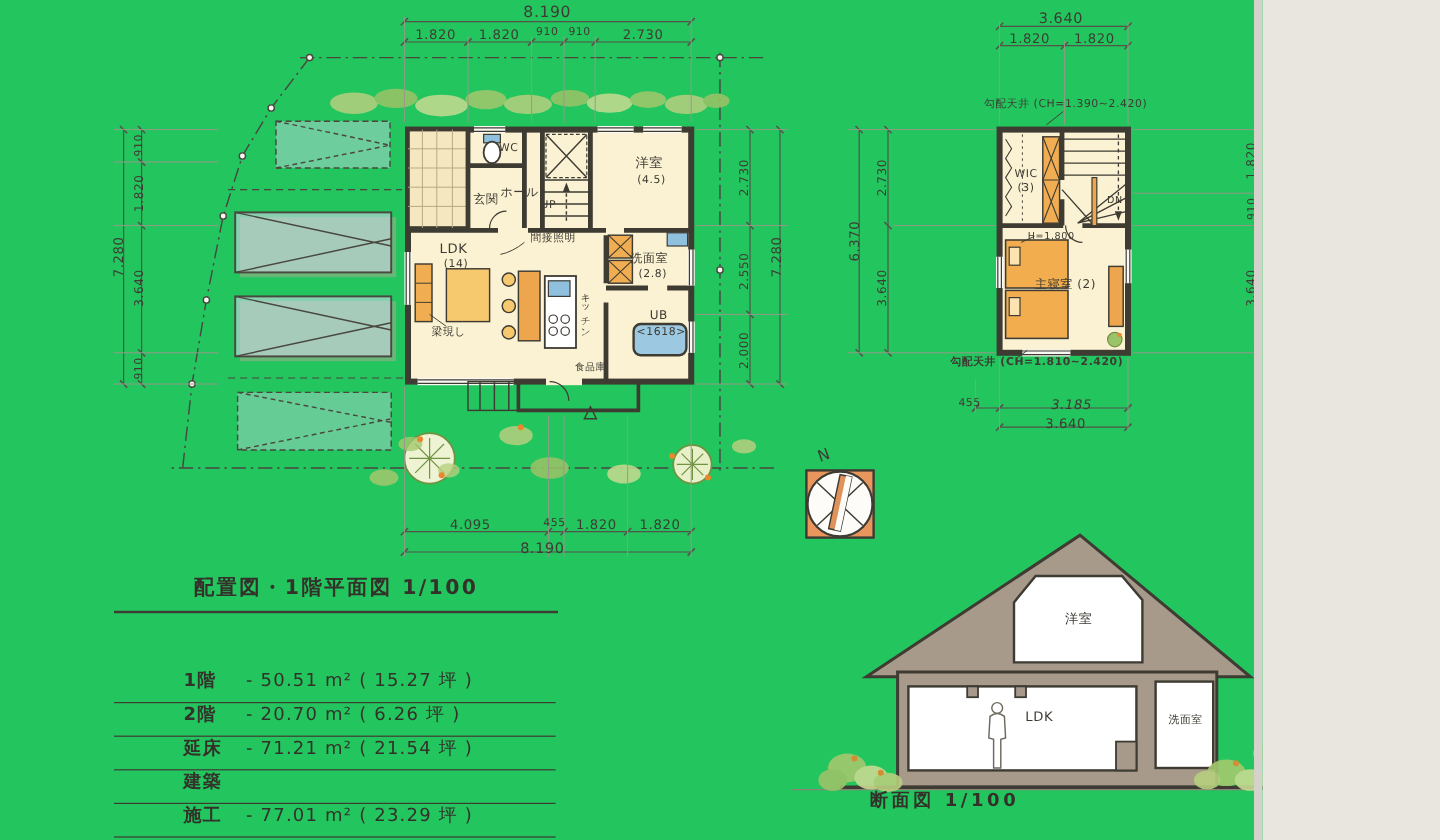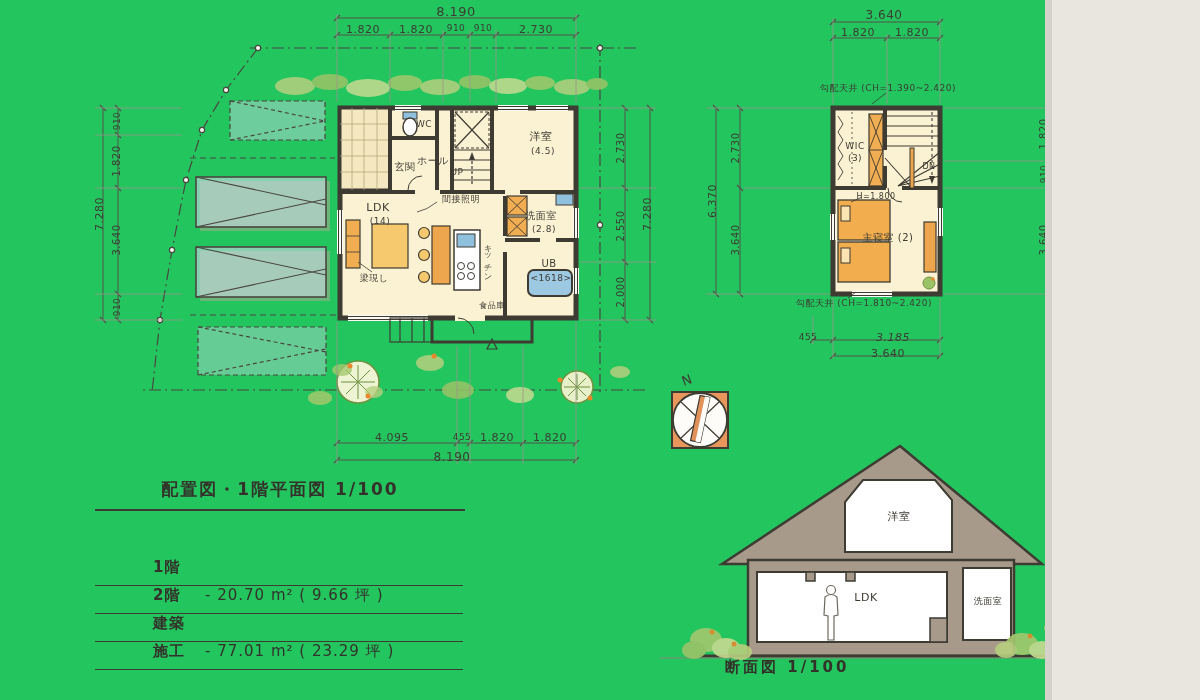--- a/index.html
+++ b/index.html
@@ -350,42 +350,47 @@
       <span class="label" style="left: 736px; top: 240px; font-size: 10px; transform: translate(-50%, -50%) rotate(-90deg);">3.640</span>
       <span class="label" style="left: 712px; top: 201px; font-size: 11px; transform: translate(-50%, -50%) rotate(-90deg);">6.370</span>
       <span class="label" style="left: 1044px; top: 134px; font-size: 10px; transform: translate(-50%, -50%) rotate(-90deg);">1.820</span>
       <span class="label" style="left: 1044px; top: 174px; font-size: 9px; transform: translate(-50%, -50%) rotate(-90deg);">910</span>
       <span class="label" style="left: 1044px; top: 240px; font-size: 10px; transform: translate(-50%, -50%) rotate(-90deg);">3.640</span>
       <span class="label" style="left: 1074px; top: 201px; font-size: 11px; transform: translate(-50%, -50%) rotate(-90deg);">6.370</span>
       <span class="label" style="left: 808px; top: 337px; font-size: 9px;">455</span>
       <span class="label" style="left: 893px; top: 337px; font-size: 11px; font-style: italic;">3.185</span>
       <span class="label" style="left: 888px; top: 353px; font-size: 11px;">3.640</span>
       <span class="label" style="left: 888px; top: 88px; font-size: 9px;">勾配天井 (CH=1.390~2.420)</span>
-      <span class="label" style="left: 864px; top: 303px; font-size: 9px;">勾配天井 (CH=1.810~2.420)</span>
+      <span class="label" style="left: 864px; top: 303px; font-size: 9px; font-weight: bold;">勾配天井 (CH=1.810~2.420)</span>
       <span class="label" style="left: 855px; top: 146px; font-size: 9px;">WIC</span>
       <span class="label" style="left: 855px; top: 158px; font-size: 9px;">(3)</span>
       <span class="label" style="left: 929px; top: 167px; font-size: 8px;">DN</span>
       <span class="label" style="left: 876px; top: 197px; font-size: 8px;">H=1.800</span>
       <span class="label" style="left: 888px; top: 238px; font-size: 10px;">主寝室 (2)</span>
       <span class="label" style="left: 899px; top: 516px; font-size: 11px;">洋室</span>
       <span class="label" style="left: 866px; top: 597px; font-size: 11px;">LDK</span>
       <span class="label" style="left: 988px; top: 601px; font-size: 9px;">洗面室</span>
       <span class="label" style="left: 687px; top: 380px; font-size: 13px; transform: translate(-50%, -50%) rotate(-20deg);">N</span>
     </div>
 
 <div id="f1-title" class="title">配置図・1階平面図  1/100</div>
 <div id="sec-title" class="title">断面図  1/100</div>
 
 <div id="area-table">
   <div class="trow">
     <span class="tlabel">1階</span>
+    <span class="tvalue">- 50.51 m² ( 15.27 坪 )</span>
   </div>
   <div class="trow">
     <span class="tlabel">2階</span>
-    <span class="tvalue">- 20.70 m² ( 9.66 坪 )</span>
+    <span class="tvalue">- 20.70 m² ( 6.26 坪 )</span>
+  </div>
+  <div class="trow">
+    <span class="tlabel">延床</span>
+    <span class="tvalue">- 71.21 m² ( 21.54 坪 )</span>
   </div>
   <div class="trow">
     <span class="tlabel">建築</span>
   </div>
   <div class="trow">
     <span class="tlabel">施工</span>
     <span class="tvalue">- 77.01 m² ( 23.29 坪 )</span>
   </div>
 </div>
 

